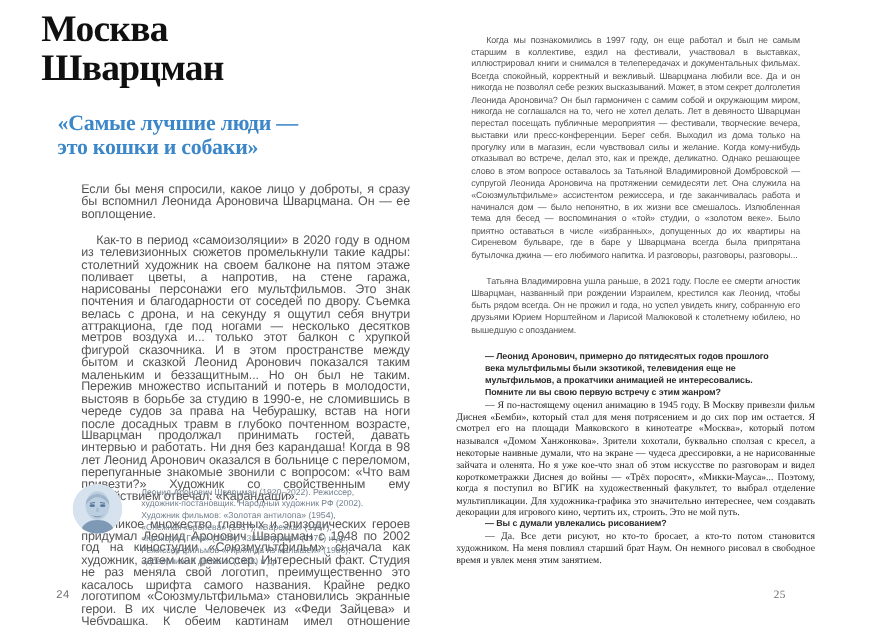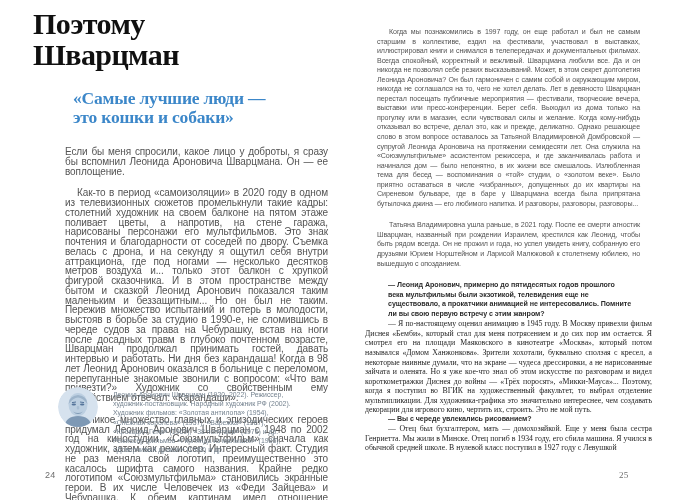--- a/index.html
+++ b/index.html
@@ -12,21 +12,21 @@
   .page-left{left:0;width:348px;}
   .page-right{left:348px;width:348px;}
 
   .title{
     position:absolute;left:33px;top:8px;
     font-family:"Liberation Serif",serif;font-weight:700;
     font-size:30px;line-height:31px;letter-spacing:-0.6px;
     color:#101010;white-space:pre-line;margin:0;
   }
   .pull-quote{
-    position:absolute;left:73px;top:89px;
+    position:absolute;left:46px;top:89px;
     font-family:"Liberation Serif",serif;font-weight:700;
     font-size:17.5px;line-height:18.5px;letter-spacing:-0.2px;
     color:var(--accent,#3c87c9);white-space:pre-line;margin:0;
   }
   .body-left{
     position:absolute;left:53px;top:135px;width:287px;
     font-size:10px;line-height:9.75px;letter-spacing:-0.1px;
     color:#545454;text-align:justify;
   }
   .para{margin:12px;text-indent:12px;}
@@ -60,21 +60,21 @@
   .qa-answer{
     margin:0;font-family:"Liberation Serif",serif;
     font-size:7.8px;line-height:9.55px;letter-spacing:0;
     color:#1d1d1d;text-indent:23px;text-align:justify;
   }
 </style>
 </head>
 <body>
 
 <section class="page page-left">
-  <h1 class="title">Поэтому
+  <h1 class="title">Москва
 Шварцман</h1>
   <h2 class="pull-quote">«Самые лучшие люди —
 это кошки и собаки»</h2>
 
   <div class="body-left">
     <p class="para no-indent">Если бы меня спросили, какое лицо у доброты, я сразу бы вспомнил Леонида Ароновича Шварцмана. Он — ее воплощение.</p>
     <p class="para">Как-то в период «самоизоляции» в 2020 году в одном из телевизионных сюжетов промелькнули такие кадры: столетний художник на своем балконе на пятом этаже поливает цветы, а напротив, на стене гаража, нарисованы персонажи его мультфильмов. Это знак почтения и благодарности от соседей по двору. Съемка велась с дрона, и на секунду я ощутил себя внутри аттракциона, где под ногами — несколько десятков метров воздуха и... только этот балкон с хрупкой фигурой сказочника. И в этом пространстве между бытом и сказкой Леонид Аронович показался таким маленьким и беззащитным... Но он был не таким. Пережив множество испытаний и потерь в молодости, выстояв в борьбе за студию в 1990-е, не сломившись в череде судов за права на Чебурашку, встав на ноги после досадных травм в глубоко почтенном возрасте, Шварцман продолжал принимать гостей, давать интервью и работать. Ни дня без карандаша! Когда в 98 лет Леонид Аронович оказался в больнице с переломом, перепуганные знакомые звонили с вопросом: «Что вам привезти?» Художник со свойственным ему спокойствием отвечал: «Карандаши».</p>
     <p class="para">Великое множество главных и эпизодических героев придумал Леонид Аронович Шварцман с 1948 по 2002 год на киностудии «Союзмультфильм» сначала как художник, затем как режиссер. Интересный факт. Студия не раз меняла свой логотип, преимущественно это касалось шрифта самого названия. Крайне редко логотипом «Союзмультфильма» становились экранные герои. В их числе Человечек из «Феди Зайцева» и Чебурашка. К обеим картинам имел отношение Шварцман, создатель Чебурашки.</p>
   </div>
 
@@ -110,21 +110,21 @@
 
   <span class="pagenum pagenum-left">24</span>
 </section>
 
 <section class="page page-right">
   <div class="body-right">
     <p class="para">Когда мы познакомились в 1997 году, он еще работал и был не самым старшим в коллективе, ездил на фестивали, участвовал в выставках, иллюстрировал книги и снимался в телепередачах и документальных фильмах. Всегда спокойный, корректный и вежливый. Шварцмана любили все. Да и он никогда не позволял себе резких высказываний. Может, в этом секрет долголетия Леонида Ароновича? Он был гармоничен с самим собой и окружающим миром, никогда не соглашался на то, чего не хотел делать. Лет в девяносто Шварцман перестал посещать публичные мероприятия — фестивали, творческие вечера, выставки или пресс-конференции. Берег себя. Выходил из дома только на прогулку или в магазин, если чувствовал силы и желание. Когда кому-нибудь отказывал во встрече, делал это, как и прежде, деликатно. Однако решающее слово в этом вопросе оставалось за Татьяной Владимировной Домбровской — супругой Леонида Ароновича на протяжении семидесяти лет. Она служила на «Союзмультфильме» ассистентом режиссера, и где заканчивалась работа и начинался дом — было непонятно, в их жизни все смешалось. Излюбленная тема для бесед — воспоминания о «той» студии, о «золотом веке». Было приятно оставаться в числе «избранных», допущенных до их квартиры на Сиреневом бульваре, где в баре у Шварцмана всегда была припрятана бутылочка джина — его любимого напитка. И разговоры, разговоры, разговоры...</p>
     <p class="para">Татьяна Владимировна ушла раньше, в 2021 году. После ее смерти агностик Шварцман, названный при рождении Израилем, крестился как Леонид, чтобы быть рядом всегда. Он не прожил и года, но успел увидеть книгу, собранную его друзьями Юрием Норштейном и Ларисой Малюковой к столетнему юбилею, но вышедшую с опозданием.</p>
 
     <div class="qa-block">
-      <p class="qa-question">— Леонид Аронович, примерно до пятидесятых годов прошлого века мультфильмы были экзотикой, телевидения еще не существовало, а прокатчики анимацией не интересовались. Помните ли вы свою первую встречу с этим жанром?</p>
+      <p class="qa-question">— Леонид Аронович, примерно до пятидесятых годов прошлого века мультфильмы были экзотикой, телевидения еще не мультфильмов, а прокатчики анимацией не интересовались. Помните ли вы свою первую встречу с этим жанром?</p>
       <p class="qa-answer">— Я по-настоящему оценил анимацию в 1945 году. В Москву привезли фильм Диснея «Бемби», который стал для меня потрясением и до сих пор им остается. Я смотрел его на площади Маяковского в кинотеатре «Москва», который потом назывался «Домом Ханжонкова». Зрители хохотали, буквально сползая с кресел, а некоторые наивные думали, что на экране — чудеса дрессировки, а не нарисованные зайчата и оленята. Но я уже кое-что знал об этом искусстве по разговорам и видел короткометражки Диснея до войны — «Трёх поросят», «Микки-Мауса»... Поэтому, когда я поступил во ВГИК на художественный факультет, то выбрал отделение мультипликации. Для художника-графика это значительно интереснее, чем создавать декорации для игрового кино, чертить их, строить. Это не мой путь.</p>
-      <p class="qa-question">— Вы с череде увлекались рисованием?</p>
-      <p class="qa-answer">— Отец был бухгалтером, мать — домохозяйкой. Еще у меня была сестра Генриетта. Мы жили в Минске. Отец погиб в 1934 году, его сбила машина. Я учился в обычной средней школе. В нулевой класс поступил в 1927 году с Левушкой</p>
+      <p class="qa-question">— Вы с думали увлекались рисованием?</p>
+      <p class="qa-answer">— Да. Все дети рисуют, но кто-то бросает, а кто-то потом становится художником. На меня повлиял старший брат Наум. Он немного рисовал в свободное время и увлек меня этим занятием.</p>
     </div>
   </div>
 
   <span class="pagenum pagenum-right" style="left:271px;">25</span>
 </section>
 
 </body></html>

